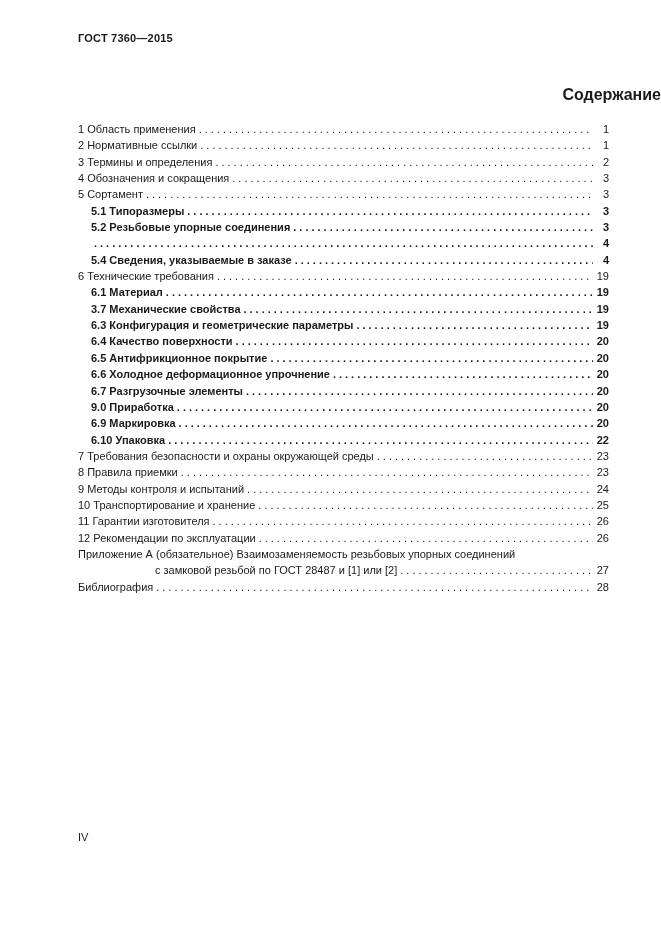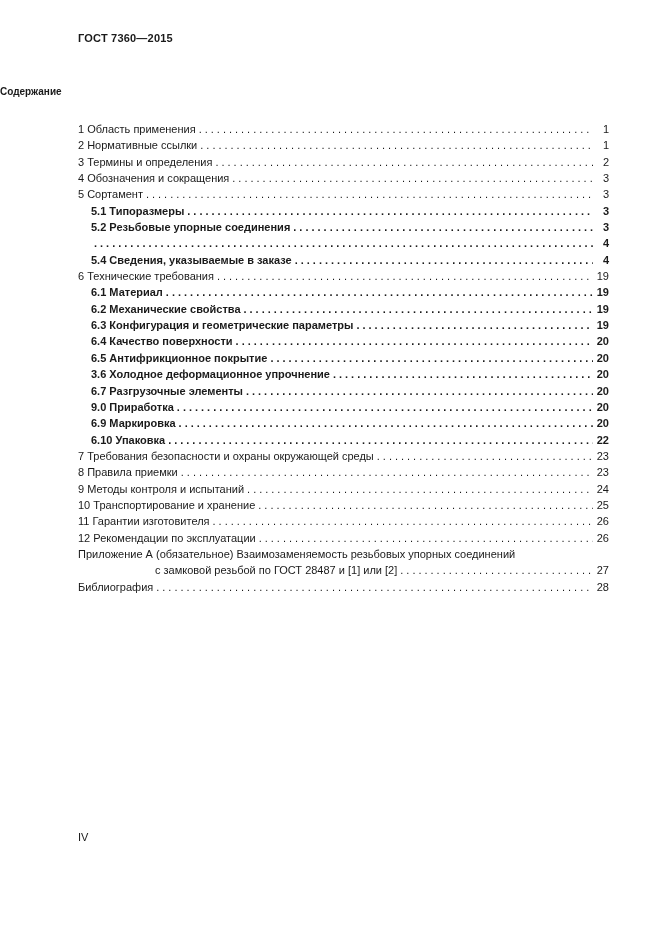--- a/index.html
+++ b/index.html
@@ -23,22 +23,22 @@
     left: 78px;
     font-size: 11px;
     font-weight: bold;
     letter-spacing: 0.2px;
   }
   .doc-title {
     position: absolute;
     top: 86px;
     left: 0;
     width: 100%;
-    text-align: left;
-    font-size: 10px;
+    text-align: right;
+    font-size: 16px;
     font-weight: bold;
   }
   .toc {
     position: absolute;
     top: 121px;
     left: 78px;
     right: 52px;
     font-size: 11px;
   }
   .toc-line {
@@ -143,21 +143,21 @@
     <span class="toc-page">19</span>
   </div>
 
   <div class="toc-line indent-1">
     <span class="toc-label">6.1 Материал</span>
     <span class="toc-leader"></span>
     <span class="toc-page">19</span>
   </div>
 
   <div class="toc-line indent-1">
-    <span class="toc-label">6.2 Механические свойства</span>
+    <span class="toc-label">3.7 Механические свойства</span>
     <span class="toc-leader"></span>
     <span class="toc-page">19</span>
   </div>
 
   <div class="toc-line indent-1">
     <span class="toc-label">6.3 Конфигурация и геометрические параметры</span>
     <span class="toc-leader"></span>
     <span class="toc-page">19</span>
   </div>
 
@@ -167,21 +167,21 @@
     <span class="toc-page">20</span>
   </div>
 
   <div class="toc-line indent-1">
     <span class="toc-label">6.5 Антифрикционное покрытие</span>
     <span class="toc-leader"></span>
     <span class="toc-page">20</span>
   </div>
 
   <div class="toc-line indent-1">
-    <span class="toc-label">3.6 Холодное деформационное упрочнение</span>
+    <span class="toc-label">6.6 Холодное деформационное упрочнение</span>
     <span class="toc-leader"></span>
     <span class="toc-page">20</span>
   </div>
 
   <div class="toc-line indent-1">
     <span class="toc-label">6.7 Разгрузочные элементы</span>
     <span class="toc-leader"></span>
     <span class="toc-page">20</span>
   </div>
 

